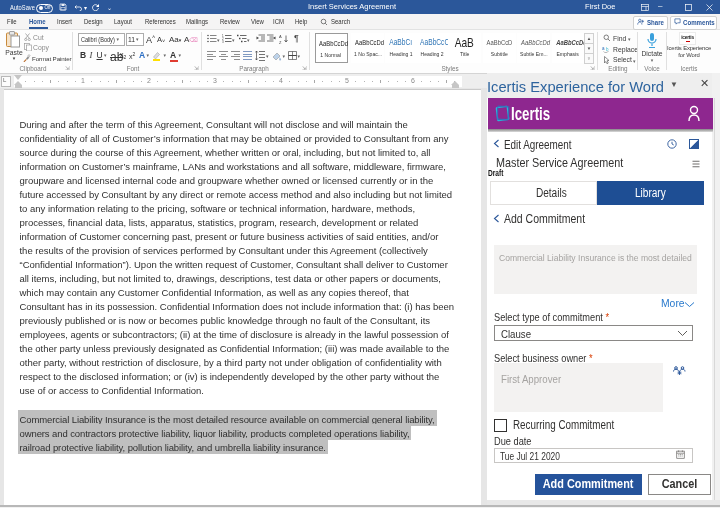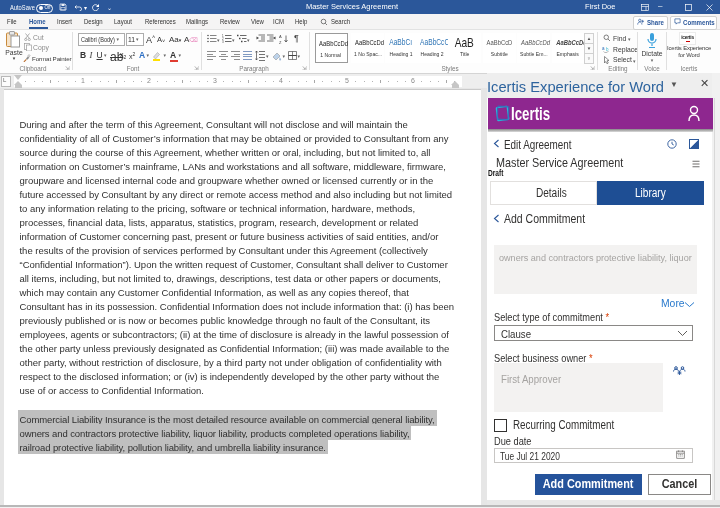--- a/index.html
+++ b/index.html
@@ -22,21 +22,21 @@
   </svg>
 <svg class="ab" style="left:74px;top:3px" width="9" height="8" viewBox="0 0 16 16">
     <path d="M4 5 1 8l3 3M1 8h9a4 4 0 0 1 0 8" fill="none" stroke="#fff" stroke-width="1.6"></path>
   </svg>
 <div class="ab" style="left:84px;top:4px;color:#fff;font-size:6px">▾</div>
 <svg class="ab" style="left:91px;top:3px" width="9" height="8" viewBox="0 0 16 16">
     <path d="M12 5l3-3v6h-6z" fill="#fff"></path>
     <path d="M13 6a6 6 0 1 0 1 4" fill="none" stroke="#fff" stroke-width="1.6"></path>
   </svg>
 <div class="ab" style="left:107px;top:4px;color:#fff;font-size:6px">⌄</div>
-<div class="ab" style="left:0;top:0;width:704px;height:14px;text-align:center;color:#fff;font-size:7.5px;line-height:14px">Master Services Agreement</div>
+<div class="ab" style="left:0;top:0;width:704px;height:14px;text-align:center;color:#fff;font-size:7.5px;line-height:14px">Insert Services Agreement</div>
 <div class="ab" style="left:585px;top:0;color:#fff;font-size:7.5px;line-height:14px">First Doe</div>
 <svg class="ab" style="left:641px;top:4px" width="8" height="7" viewBox="0 0 16 14">
     <rect x="1" y="1" width="14" height="12" fill="none" stroke="#fff" stroke-width="1.3"></rect>
     <path d="M1 5h14M10 5v8" stroke="#fff" stroke-width="1.3"></path>
   </svg>
 <div class="ab" style="left:658px;top:1px;color:#fff;font-size:8px">–</div>
 <svg class="ab" style="left:685px;top:4px" width="7" height="7" viewBox="0 0 14 14">
     <rect x="1" y="1" width="12" height="12" fill="none" stroke="#fff" stroke-width="1.4"></rect>
   </svg>
 <svg class="ab" style="left:706px;top:4px" width="7" height="7" viewBox="0 0 14 14">
@@ -389,21 +389,21 @@
 <div class="ab" style="left:597px;top:180.5px;width:107px;height:24px;font-size:12px;color:#fff;text-align:center;line-height:24px"><span class="sxc">Library</span></div>
 
 <svg class="ab" style="left:493px;top:214px" width="7" height="9" viewBox="0 0 14 18">
     <path d="M11 2L3 9l8 7" fill="none" stroke="#2b579a" stroke-width="2.2"></path>
   </svg>
 <div class="ab" style="left:504px;top:211.5px;font-size:12.5px;color:#323130"><span class="sx" style="transform:scaleX(.84)">Add Commitment</span></div>
 
 <div class="ab" style="left:494px;top:246px;font-size:15px;color:#3b3a39"><span class="sx" style="transform:scaleX(.72)">Selected text</span></div>
 <div class="ab" style="left:494px;top:245px;width:203px;height:48.5px;background:#f3f2f1"></div>
 <div class="ab" style="left:499px;top:251px;width:193px;font-size:9.6px;line-height:13.1px;color:#a5a3a1">
-    <div style="height:13.1px"><span style="display:inline-block;transform:scaleX(.947);transform-origin:0 50%">owners and contractors protective liability, liquor</span></div>
+    <div style="height:13.1px"><span style="display:inline-block;transform:scaleX(.893);transform-origin:0 50%">Commercial Liability Insurance is the most detailed</span></div>
   </div>
 <div class="ab" style="left:661px;top:297px;font-size:11.5px;color:#2879cc"><span class="sx" style="transform:scaleX(.9)">More</span></div>
 <svg class="ab" style="left:684px;top:300.5px" width="11" height="7" viewBox="0 0 22 14">
     <path d="M2 3l9 8 9-8" fill="none" stroke="#2879cc" stroke-width="2"></path>
   </svg>
 
 <div class="ab" style="left:494px;top:311px;font-size:11px;color:#323130"><span class="sx">Select type of commitment <span style="color:#d83b01">*</span></span></div>
 <div class="ab" style="left:494px;top:324.5px;width:199px;height:16.5px;background:#fff;border:1px solid #8a8886;box-sizing:border-box"></div>
 <div class="ab" style="left:500.5px;top:327.5px;font-size:11.5px;color:#323130"><span class="sx">Clause</span></div>
 <svg class="ab" style="left:677px;top:330px" width="11" height="7" viewBox="0 0 22 14">

